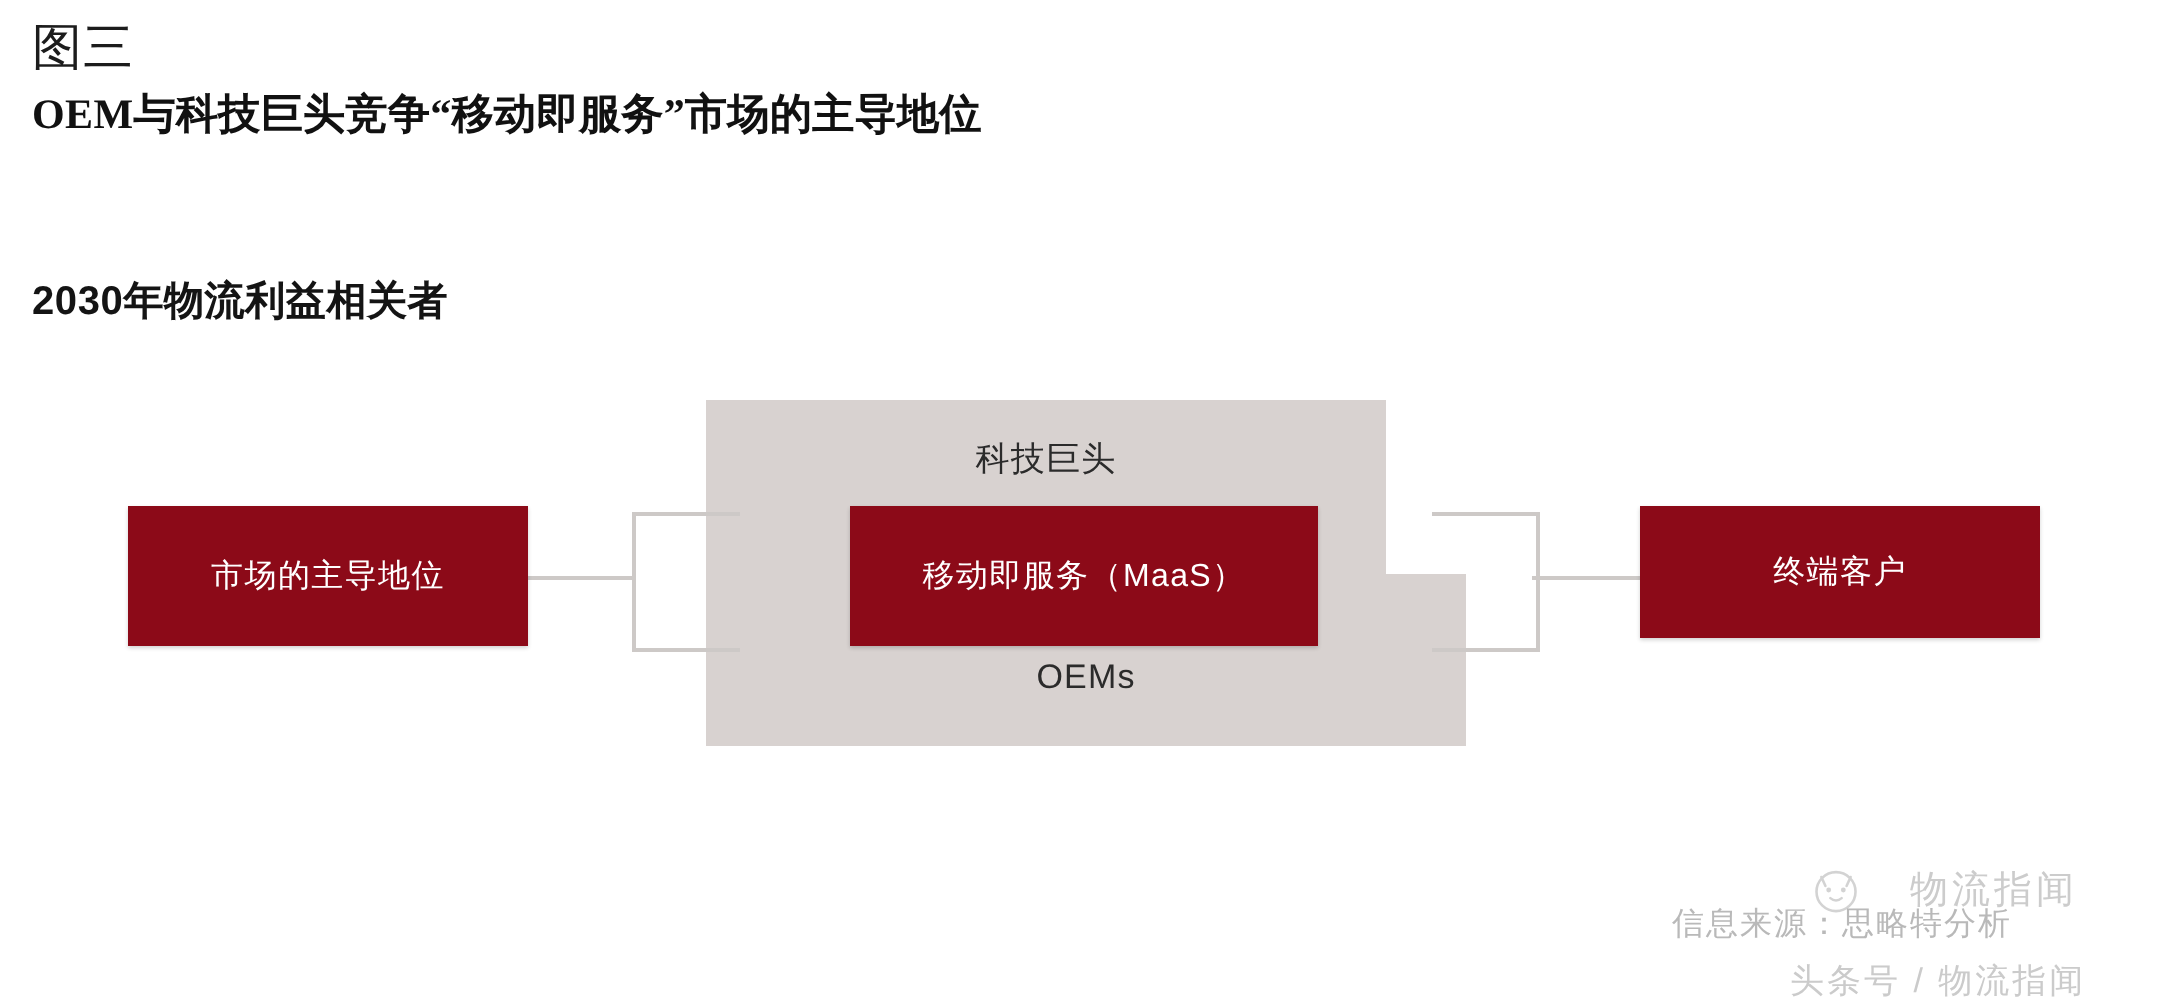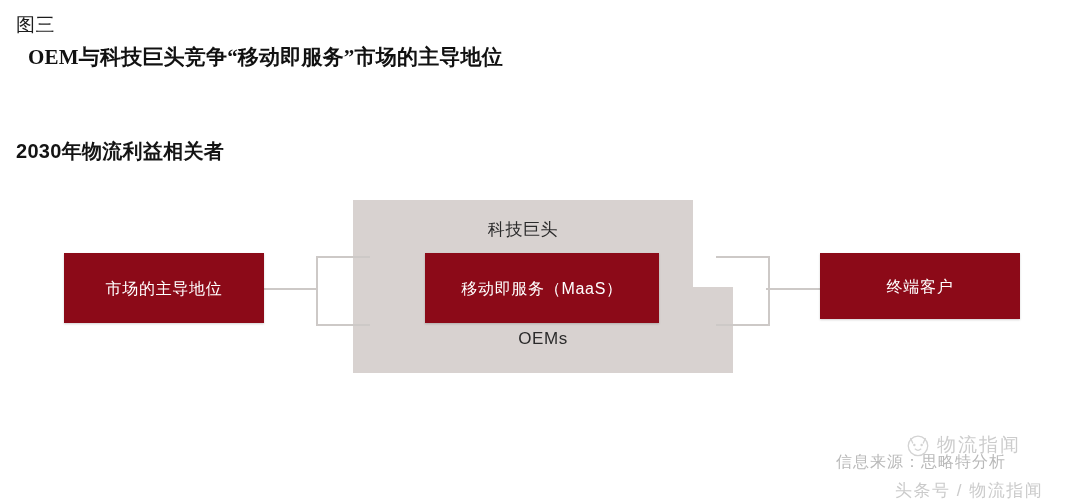--- a/index.html
+++ b/index.html
@@ -15,28 +15,28 @@
     font-family: "Liberation Sans", "DejaVu Sans", sans-serif;
     color: #1a1a1a;
   }
 
   
   #figure-label {
     position: absolute;
     left: 16px;
     top: 14px;
     font-family: "Liberation Serif", "DejaVu Serif", serif;
-    font-size: 19px;
+    font-size: 25px;
     line-height: 22px;
     color: #1c1c1c;
     letter-spacing: 0.5px;
   }
   #figure-title {
     position: absolute;
-    left: 28px;
+    left: 16px;
     top: 44px;
     font-family: "Liberation Serif", "DejaVu Serif", serif;
     font-size: 21px;
     font-weight: bold;
     line-height: 26px;
     color: #111111;
     letter-spacing: 0.2px;
     white-space: nowrap;
   }
   #section-subtitle {
@@ -172,21 +172,21 @@
     color: #b9b9b9;
     letter-spacing: 1px;
     white-space: nowrap;
   }
   #brand-watermark {
     position: absolute;
     left: 905px;
     top: 432px;
     display: flex;
     align-items: center;
-    gap: 6px;
+    gap: 24px;
     opacity: 0.5;
   }
   #brand-watermark-text {
     font-size: 19px;
     color: #9a9a9a;
     letter-spacing: 2px;
     white-space: nowrap;
   }
   #brand-logo-icon {
     width: 26px;

